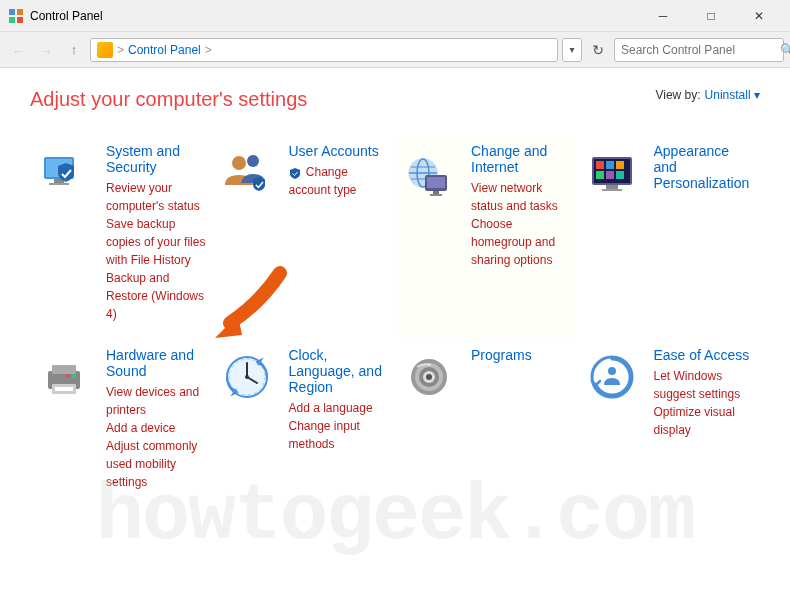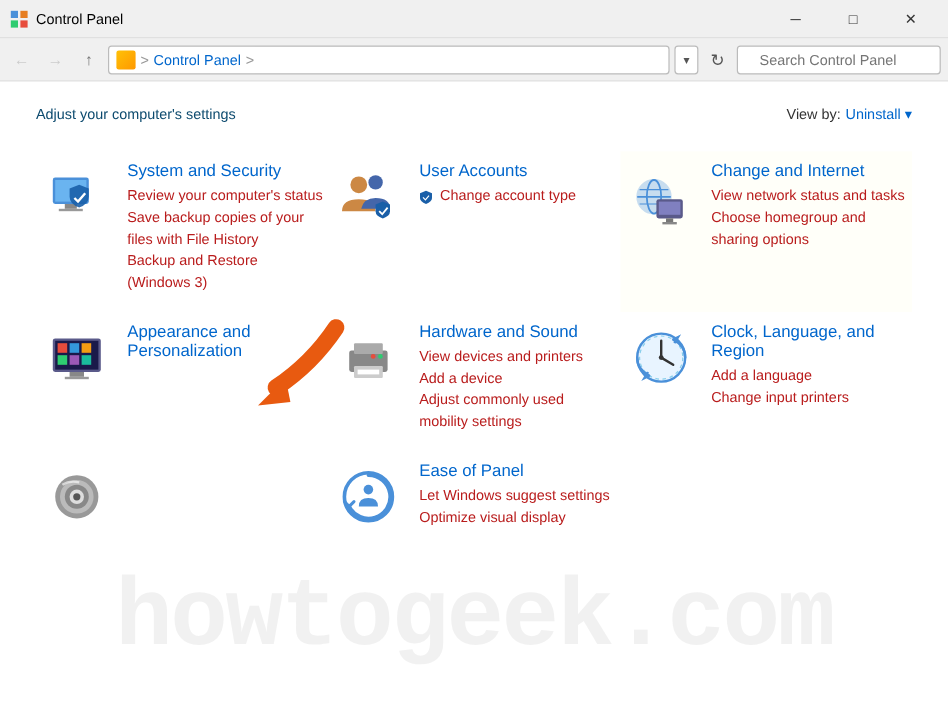--- a/index.html
+++ b/index.html
@@ -119,21 +119,21 @@
       cursor: pointer;
     }
     .search-box {
       width: 170px;
       height: 24px;
       border: 1px solid #bbb;
       border-radius: 3px;
       background: white;
       display: flex;
       align-items: center;
-      padding: 0 18px;
+      padding: 0 6px;
       gap: 4px;
     }
     .search-box input {
       border: none;
       outline: none;
       font-size: 12px;
       color: #999;
       flex: 1;
       background: transparent;
     }
@@ -164,41 +164,41 @@
     }
 
     
     .page-header {
       display: flex;
       align-items: flex-start;
       justify-content: space-between;
       margin-bottom: 24px;
     }
     .page-title {
-      font-size: 12px;
-      color: #0c4a6e;
+      font-size: 20px;
+      color: #ef4444;
       font-weight: 300;
     }
     .view-by {
       font-size: 12px;
       color: #333;
       display: flex;
       align-items: center;
       gap: 4px;
     }
     .view-by-link {
       color: #0066cc;
       cursor: pointer;
       font-size: 12px;
     }
 
     
     .categories-grid {
       display: grid;
-      grid-template-columns: 1fr 1fr 1fr;
+      grid-template-columns: 1fr 1fr 1fr 1fr;
       gap: 0;
     }
 
     .category-item {
       display: flex;
       align-items: flex-start;
       gap: 12px;
       padding: 8px 4px 16px 4px;
     }
 
@@ -312,21 +312,21 @@
           <rect x="11" y="36" width="20" height="2" fill="#999"></rect>
 
           <path d="M28 16 L36 19 L36 26 Q36 32 28 35 Q20 32 20 26 L20 19 Z" fill="#1a5fa8" opacity="0.9"></path>
           <path d="M24 27 L27 30 L33 23" stroke="white" stroke-width="2" fill="none"></path>
         </svg>
       </div>
       <div class="category-text">
         <div class="category-title">System and Security</div>
         <a class="category-link">Review your computer's status</a>
         <a class="category-link">Save backup copies of your files with File History</a>
-        <a class="category-link">Backup and Restore (Windows 3)</a>
+        <a class="category-link">Backup and Restore (Windows 4)</a>
       </div>
     </div>
 
     <div class="category-item">
       <div class="category-icon">
         <svg width="52" height="52" viewBox="0 0 52 52">
 
           <circle cx="18" cy="16" r="7" fill="#cc8844"></circle>
           <path d="M4 38 Q4 28 18 28 Q32 28 32 38" fill="#cc8844"></path>
           <circle cx="32" cy="14" r="6" fill="#4466aa"></circle>
@@ -428,56 +428,57 @@
 
           <path d="M46 26 Q46 16 36 11" stroke="#4a90d9" stroke-width="2" fill="none" stroke-linecap="round"></path>
           <path d="M36 11 L40 9 L37 14" stroke="#4a90d9" stroke-width="2" fill="none"></path>
           <path d="M6 26 Q6 36 16 41" stroke="#4a90d9" stroke-width="2" fill="none" stroke-linecap="round"></path>
           <path d="M16 41 L12 43 L15 38" stroke="#4a90d9" stroke-width="2" fill="none"></path>
         </svg>
       </div>
       <div class="category-text">
         <div class="category-title">Clock, Language, and Region</div>
         <a class="category-link">Add a language</a>
-        <a class="category-link">Change input printers</a>
+        <a class="category-link">Change input methods</a>
       </div>
     </div>
 
     <div class="category-item">
       <div class="category-icon">
         <svg width="52" height="52" viewBox="0 0 52 52">
 
           <circle cx="26" cy="26" r="18" fill="#999"></circle>
           <circle cx="26" cy="26" r="14" fill="#bbb"></circle>
           <circle cx="26" cy="26" r="10" fill="#888"></circle>
           <circle cx="26" cy="26" r="6" fill="#ddd"></circle>
           <circle cx="26" cy="26" r="3" fill="#555"></circle>
 
           <path d="M14 16 Q20 12 28 14" stroke="white" stroke-width="2" fill="none" opacity="0.6"></path>
         </svg>
       </div>
       <div class="category-text">
+        <div class="category-title">Programs</div>
       </div>
     </div>
 
     <div class="category-item">
       <div class="category-icon">
         <svg width="52" height="52" viewBox="0 0 52 52">
 
           <circle cx="26" cy="26" r="20" fill="none" stroke="#4a90d9" stroke-width="3"></circle>
 
           <path d="M26 8 A18 18 0 1 1 10 34" stroke="#4a90d9" stroke-width="3" fill="none" stroke-linecap="round"></path>
           <path d="M6 30 L10 34 L14 30" stroke="#4a90d9" stroke-width="2.5" fill="none" stroke-linecap="round" stroke-linejoin="round"></path>
 
           <circle cx="26" cy="20" r="4" fill="#4a90d9"></circle>
           <path d="M18 34 Q18 27 26 27 Q34 27 34 34" fill="#4a90d9"></path>
         </svg>
       </div>
       <div class="category-text">
-        <div class="category-title">Ease of Panel</div>
+        <div class="category-title">Ease of Access</div>
         <a class="category-link">Let Windows suggest settings</a>
         <a class="category-link">Optimize visual display</a>
       </div>
     </div>
 
   </div>
 
   <div class="arrow-annotation">
     <svg width="110" height="90" viewBox="0 0 110 90">
 

